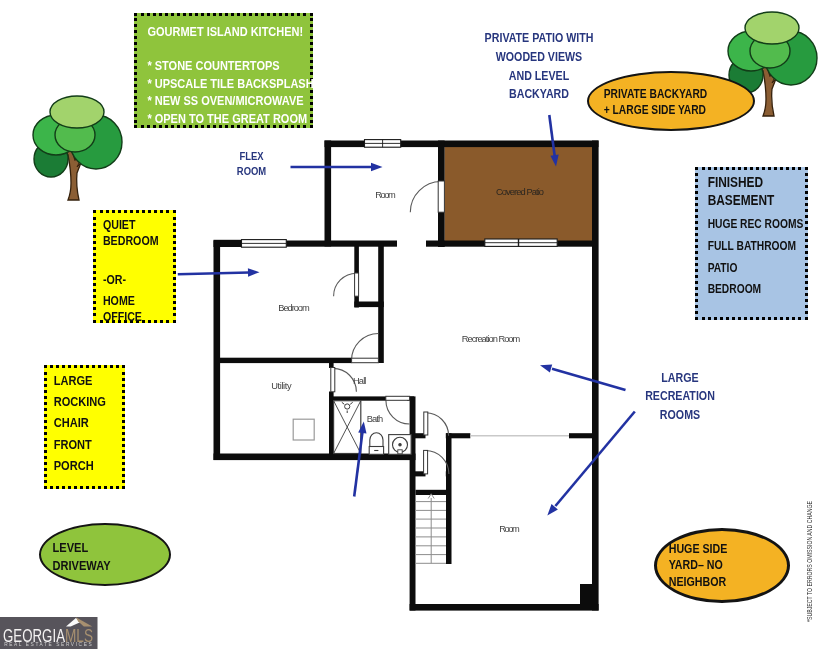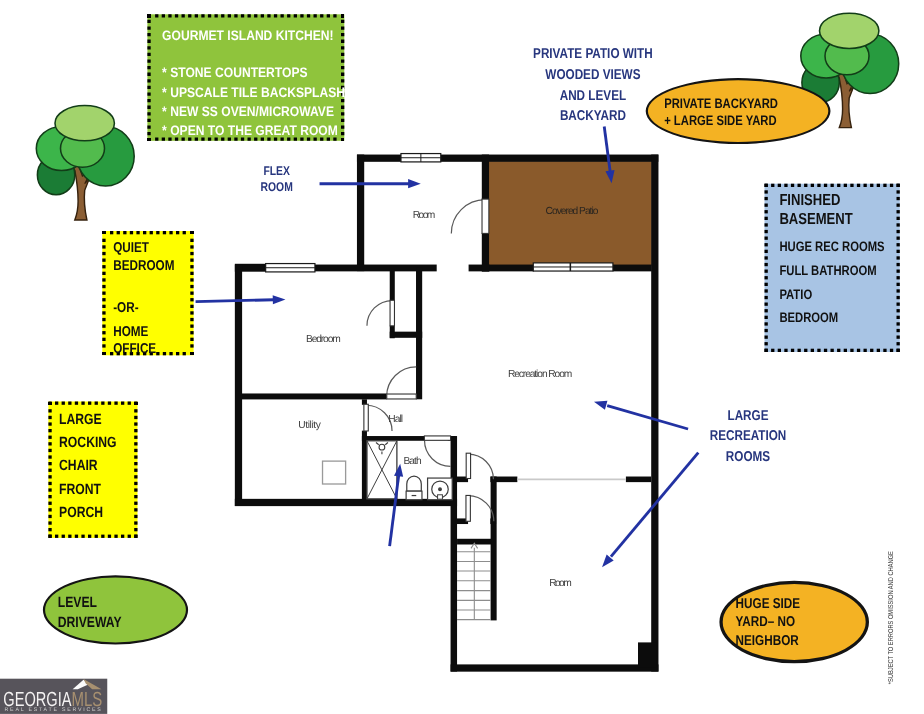--- a/index.html
+++ b/index.html
@@ -275,21 +275,21 @@
         <span class="cx">HOME<br>OFFICE</span>
       </div>
 </div>
 
 <div class="callout" style="left:44px;top:365px;width:80.5px;height:123.5px;background:#ffff00;border:3px dotted #000;font-size:13.5px;padding-top:2px">
   <div style="line-height:21.2px">
         <span class="cx">LARGE<br>ROCKING<br>CHAIR<br>FRONT<br>PORCH</span>
       </div>
 </div>
 
-<div class="callout" style="left:695px;top:167px;width:123px;height:152.5px;background:#a8c4e4;border:3px dotted #000;font-size:12.5px;padding-top:4px">
+<div class="callout" style="left:695px;top:167px;width:113px;height:152.5px;background:#a8c4e4;border:3px dotted #000;font-size:12.5px;padding-top:4px">
   <div style="font-size:14.5px;line-height:17.5px">
         <span class="cx">FINISHED<br>BASEMENT</span>
       </div>
   <div style="line-height:21.8px;margin-top:5px">
         <span class="cx">HUGE REC ROOMS<br>FULL BATHROOM<br>PATIO<br>BEDROOM</span>
       </div>
 </div>
 
 <div class="callout ell" style="left:587px;top:71px;width:168px;height:60px;background:#f4b223;border:2.5px solid #141414;font-size:12.5px;padding-top:2px">
   <div style="line-height:16px">
@@ -306,21 +306,21 @@
 <div class="callout ell" style="left:654px;top:528px;width:136px;height:75px;background:#f4b223;border:3px solid #141414;font-size:13px">
   <div style="line-height:16.2px">
         <span class="cx">HUGE SIDE<br>YARD– NO<br>NEIGHBOR</span>
       </div>
 </div>
 
 <div class="bluetxt" style="left:221px;top:149px;width:61px;font-size:11.5px;line-height:15px">
       <span class="cx">FLEX<br>ROOM</span>
     </div>
 
-<div class="bluetxt" style="left:458px;top:40px;width:162px;font-size:13px;line-height:18.8px">
+<div class="bluetxt" style="left:458px;top:29px;width:162px;font-size:13px;line-height:18.8px">
       <span class="cx">PRIVATE PATIO WITH<br>WOODED VIEWS<br>AND LEVEL<br>BACKYARD</span>
     </div>
 
 
 <div class="bluetxt" style="left:625px;top:369px;width:110px;font-size:13px;line-height:18.4px">
       <span class="cx">LARGE<br>RECREATION<br>ROOMS</span>
     </div>
 
 </div>
 

